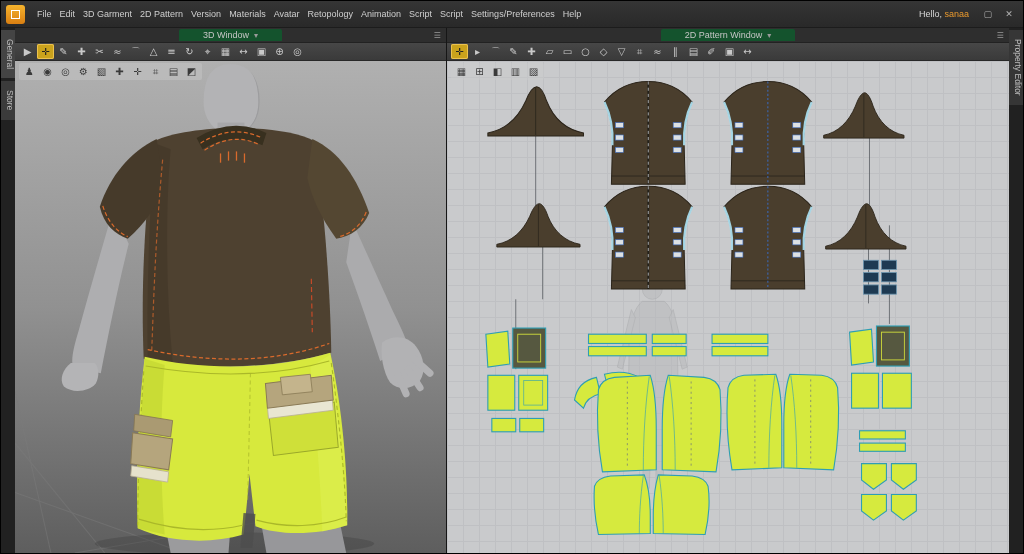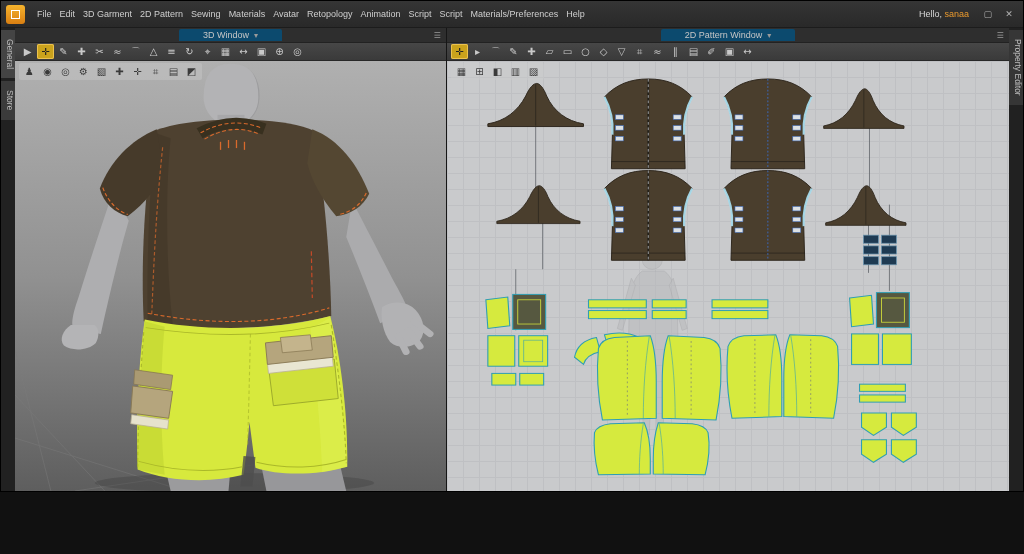--- a/index.html
+++ b/index.html
@@ -1,17 +1,17 @@
 <!DOCTYPE html>
 <html style="--accent_orange: #e8992e; --tool_active_bg: #caa21c; --shirt_brown: #4e4130; --shirt_brown_dark: #3c3223; --stitch_orange: #d96a2c; --shorts_yellow: #d7e93d; --shorts_yellow_dark: #aab829; --pattern_brown: #4a3e2d; --pattern_yellow: #d6ea3e; --pattern_teal: #2f9eb4; --seam_highlight_blue: #a9dcec; --navy_piece: #1e3a52; --khaki_pocket: #b3a37c; --avatar_gray: #b2b2b4; --viewport2d_bg: #c9cacc;"><head>
 <meta charset="utf-8">
 <style>
   *{box-sizing:border-box;margin:0;padding:0}
   html,body{width:1024px;height:554px;overflow:hidden;background:#111;font-family:"Liberation Sans",sans-serif}
-  .app{width:1024px;height:492px;display:flex;flex-direction:column;background:#2b2b2b;border:1px solid #000}
+  .app{width:1024px;height:554px;display:flex;flex-direction:column;background:#2b2b2b;border:1px solid #000}
 
   
   .menubar{flex:0 0 26px;display:flex;align-items:center;background:linear-gradient(#353535,#292929);color:#cfcfcf;font-size:9px;padding:0 5px;border-bottom:1px solid #1c1c1c}
   .logo{width:19px;height:19px;border-radius:3px;background:linear-gradient(#f5b32d,#d97f12);display:flex;align-items:center;justify-content:center;margin-right:8px;flex:0 0 19px}
   .logo-cube{width:9px;height:9px;border:1.5px solid #fff}
   .menu-items{display:flex;white-space:nowrap}
   .menu-item{padding:0 4px;line-height:26px;cursor:default}
   .menubar-right{margin-left:auto;display:flex;align-items:center;gap:12px;padding-right:2px}
   .greeting{font-size:9px;color:#d6d6d6;white-space:nowrap}
   .greeting .username{color:var(--accent_orange,#e8992e)}
@@ -22,21 +22,21 @@
   .main{flex:1;display:flex;min-height:0}
   .edge-strip{flex:0 0 14px;background:#212121;display:flex;flex-direction:column;align-items:center;gap:3px;padding-top:2px}
   .edge-tab{writing-mode:vertical-rl;font-size:8.5px;color:#bdbdbd;background:#3b3b3b;padding:9px 0;width:14px;text-align:center;cursor:pointer}
   .edge-strip .edge-tab:first-child{background:#444}
   .edge-strip.right .edge-tab{background:#363636}
 
   .pane{display:flex;flex-direction:column;min-width:0}
   .pane.p3d{flex:0 0 432px;border-right:1px solid #161616}
   .pane.p2d{flex:1}
   .tabbar{flex:0 0 15px;background:#2e2e2e;display:flex;align-items:center;justify-content:center;position:relative;border-bottom:1px solid #222}
-  .tabbar .tab{font-size:9px;color:#c6c6c6;display:flex;gap:5px;align-items:center;background:#0c4a6e;padding:1px 24px;border-radius:2px 2px 0 0;cursor:pointer}
+  .tabbar .tab{font-size:9px;color:#c6c6c6;display:flex;gap:5px;align-items:center;background:#14532d;padding:1px 24px;border-radius:2px 2px 0 0;cursor:pointer}
   .tabbar .chev{font-size:8px;color:#9a9a9a}
   .tabbar .pane-menu{position:absolute;right:5px;color:#9a9a9a;font-size:8px;cursor:pointer}
 
   .toolbar{flex:0 0 18px;background:linear-gradient(#474747,#3a3a3a);display:flex;align-items:center;padding:0 4px;gap:1px;border-bottom:1px solid #282828}
   .tool{width:17px;height:15px;border:none;background:transparent;color:#c9c9c9;font-size:10px;line-height:15px;text-align:center;border-radius:2px;cursor:pointer;padding:0;font-family:"DejaVu Sans",sans-serif}
   .tool.active{background:var(--tool_active_bg,#caa21c);color:#222;box-shadow:inset 0 0 0 1px #ecc24e}
 
   .viewport{flex:1;position:relative;min-height:0;overflow:hidden}
   .viewport3d{background:linear-gradient(#b0b0b0,#929292 48%,#5e5e5e)}
   .viewport2d{background-color:var(--viewport2d_bg,#c9cacc);
@@ -74,28 +74,28 @@
 
   <header class="menubar">
     <div class="logo">
         <div class="logo-cube"></div>
       </div>
     <nav class="menu-items">
         <span class="menu-item">File</span>
         <span class="menu-item">Edit</span>
         <span class="menu-item">3D Garment</span>
         <span class="menu-item">2D Pattern</span>
-        <span class="menu-item">Sewing</span>
+        <span class="menu-item">Version</span>
         <span class="menu-item">Materials</span>
         <span class="menu-item">Avatar</span>
         <span class="menu-item">Retopology</span>
         <span class="menu-item">Animation</span>
         <span class="menu-item">Script</span>
         <span class="menu-item">Script</span>
-        <span class="menu-item">Materials/Preferences</span>
+        <span class="menu-item">Settings/Preferences</span>
         <span class="menu-item">Help</span>
       </nav>
     <div class="menubar-right">
       <span class="greeting"><span>Hello, </span><span class="username">sanaa</span></span>
       <div class="win-controls">
           <span class="win-btn">▢</span>
           <span class="win-btn">✕</span>
         </div>
     </div>
   </header>

